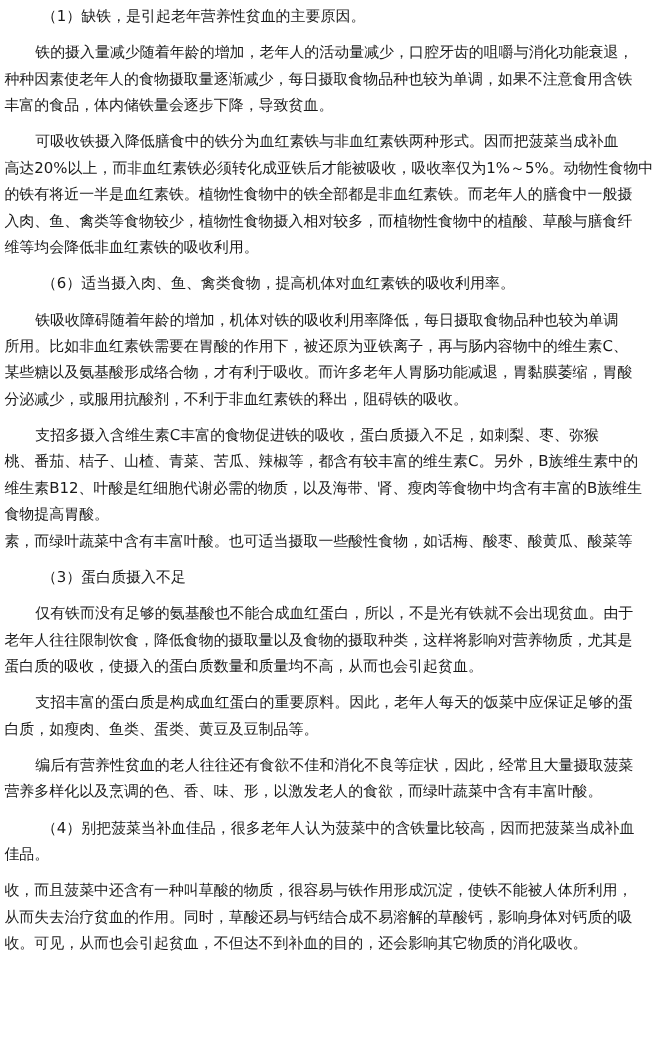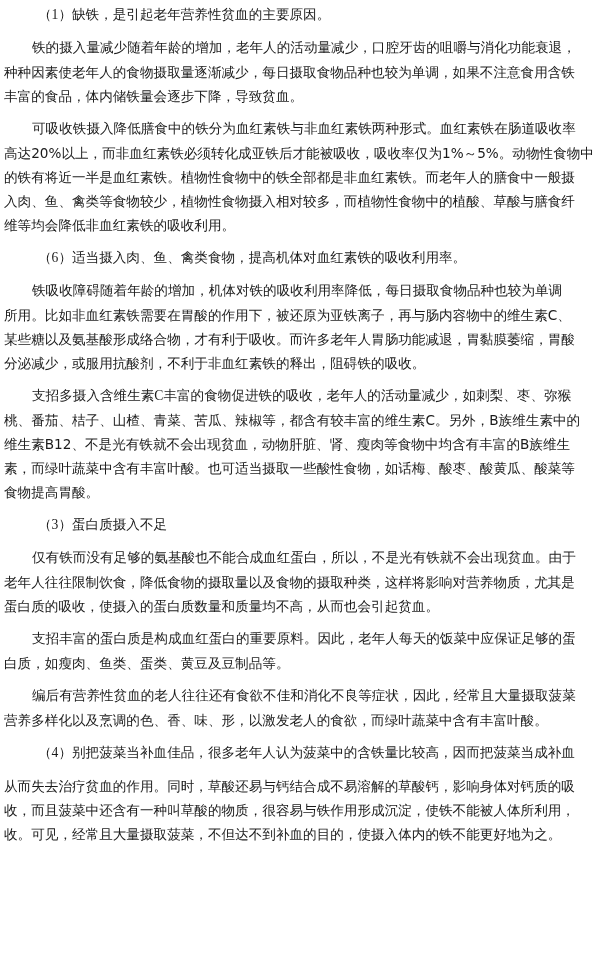--- a/index.html
+++ b/index.html
@@ -27,21 +27,20 @@
     white-space: normal;
     word-break: break-all;
   }
   .para .line {
     display: block;
     white-space: nowrap;
     height: 24px;
   }
   .para .line.indent {
     padding-left: 28px;
-    font-family: Liberation Serif, serif;
   }
   .para.heading .line.indent {
     padding-left: 34px;
   }
 </style>
 </head>
 <body>
 
 <div class="article">
 
@@ -50,44 +49,44 @@
   </p>
 
   <p class="para">
     <span class="line indent">铁的摄入量减少随着年龄的增加，老年人的活动量减少，口腔牙齿的咀嚼与消化功能衰退，</span>
     <span class="line">种种因素使老年人的食物摄取量逐渐减少，每日摄取食物品种也较为单调，如果不注意食用含铁</span>
     <span class="line">丰富的食品，体内储铁量会逐步下降，导致贫血。</span>
   </p>
 
 
   <p class="para">
-    <span class="line indent">可吸收铁摄入降低膳食中的铁分为血红素铁与非血红素铁两种形式。血红素铁在肠道吸收率</span>
+    <span class="line indent">可吸收铁摄入降低膳食中的铁分为血红素铁与非血红素铁两种形式。因而把菠菜当成补血</span>
     <span class="line">高达20%以上，而非血红素铁必须转化成亚铁后才能被吸收，吸收率仅为1%～5%。动物性食物中</span>
     <span class="line">的铁有将近一半是血红素铁。植物性食物中的铁全部都是非血红素铁。而老年人的膳食中一般摄</span>
     <span class="line">入肉、鱼、禽类等食物较少，植物性食物摄入相对较多，而植物性食物中的植酸、草酸与膳食纤</span>
     <span class="line">维等均会降低非血红素铁的吸收利用。</span>
   </p>
 
   <p class="para heading">
     <span class="line indent">（6）适当摄入肉、鱼、禽类食物，提高机体对血红素铁的吸收利用率。</span>
   </p>
 
   <p class="para">
     <span class="line indent">铁吸收障碍随着年龄的增加，机体对铁的吸收利用率降低，每日摄取食物品种也较为单调</span>
     <span class="line">所用。比如非血红素铁需要在胃酸的作用下，被还原为亚铁离子，再与肠内容物中的维生素C、</span>
     <span class="line">某些糖以及氨基酸形成络合物，才有利于吸收。而许多老年人胃肠功能减退，胃黏膜萎缩，胃酸</span>
     <span class="line">分泌减少，或服用抗酸剂，不利于非血红素铁的释出，阻碍铁的吸收。</span>
   </p>
 
   <p class="para">
-    <span class="line indent">支招多摄入含维生素C丰富的食物促进铁的吸收，老年人的活动量减少，如刺梨、枣、弥猴</span>
+    <span class="line indent">支招多摄入含维生素C丰富的食物促进铁的吸收，蛋白质摄入不足，如刺梨、枣、弥猴</span>
     <span class="line">桃、番茄、桔子、山楂、青菜、苦瓜、辣椒等，都含有较丰富的维生素C。另外，B族维生素中的</span>
-    <span class="line">维生素B12、不是光有铁就不会出现贫血，动物肝脏、肾、瘦肉等食物中均含有丰富的B族维生</span>
+    <span class="line">维生素B12、叶酸是红细胞代谢必需的物质，以及海带、肾、瘦肉等食物中均含有丰富的B族维生</span>
+    <span class="line">食物提高胃酸。</span>
     <span class="line">素，而绿叶蔬菜中含有丰富叶酸。也可适当摄取一些酸性食物，如话梅、酸枣、酸黄瓜、酸菜等</span>
-    <span class="line">食物提高胃酸。</span>
   </p>
 
   <p class="para heading">
     <span class="line indent">（3）蛋白质摄入不足</span>
   </p>
 
   <p class="para">
     <span class="line indent">仅有铁而没有足够的氨基酸也不能合成血红蛋白，所以，不是光有铁就不会出现贫血。由于</span>
     <span class="line">老年人往往限制饮食，降低食物的摄取量以及食物的摄取种类，这样将影响对营养物质，尤其是</span>
     <span class="line">蛋白质的吸收，使摄入的蛋白质数量和质量均不高，从而也会引起贫血。</span>
@@ -98,21 +97,22 @@
     <span class="line">白质，如瘦肉、鱼类、蛋类、黄豆及豆制品等。</span>
   </p>
 
   <p class="para">
     <span class="line indent">编后有营养性贫血的老人往往还有食欲不佳和消化不良等症状，因此，经常且大量摄取菠菜</span>
     <span class="line">营养多样化以及烹调的色、香、味、形，以激发老人的食欲，而绿叶蔬菜中含有丰富叶酸。</span>
   </p>
 
   <p class="para heading">
     <span class="line indent">（4）别把菠菜当补血佳品，很多老年人认为菠菜中的含铁量比较高，因而把菠菜当成补血</span>
+    <span class="line">佳品。</span>
   </p>
 
   <p class="para">
+    <span class="line">收，而且菠菜中还含有一种叫草酸的物质，很容易与铁作用形成沉淀，使铁不能被人体所利用，</span>
     <span class="line">从而失去治疗贫血的作用。同时，草酸还易与钙结合成不易溶解的草酸钙，影响身体对钙质的吸</span>
-    <span class="line">收，而且菠菜中还含有一种叫草酸的物质，很容易与铁作用形成沉淀，使铁不能被人体所利用，</span>
-    <span class="line">收。可见，经常且大量摄取菠菜，不但达不到补血的目的，使摄入体内的铁不能更好地为之。</span>
+    <span class="line">收。可见，从而也会引起贫血，不但达不到补血的目的，还会影响其它物质的消化吸收。</span>
   </p>
 
 </div>
 
 </body></html>

